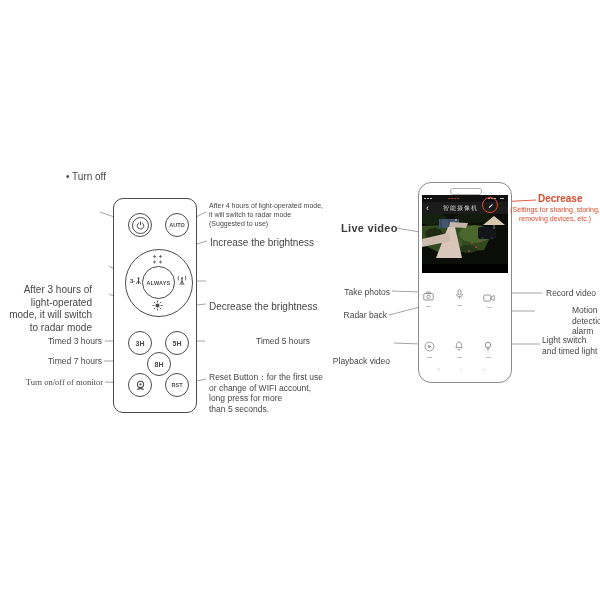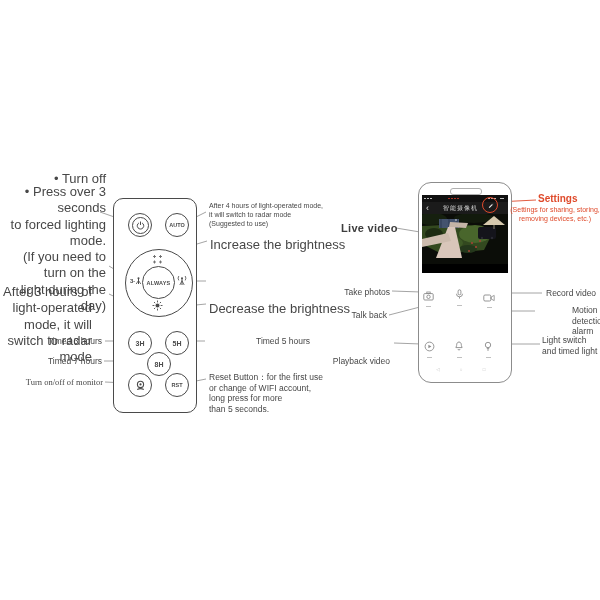--- a/index.html
+++ b/index.html
@@ -1,18 +1,18 @@
 <!DOCTYPE html>
 <html><head>
 <meta charset="utf-8">
 <style>
   html,body{margin:0;padding:0;background:#fff;}
   #canvas{position:relative;width:600px;height:600px;background:#fff;overflow:hidden;
           font-family:"Liberation Sans",sans-serif;color:#454545;}
-  .ann{position:absolute;font-size:13px;line-height:1.25;color:#474747;white-space:pre-line;}
+  .ann{position:absolute;font-size:10px;line-height:1.25;color:#474747;white-space:pre-line;}
   .ann.r{text-align:right;}
   .ann.med{font-size:8.5px;}
   .ann.big{font-size:10.5px;letter-spacing:.2px;}
   .ann.bold{font-weight:bold;}
   .red{color:#df4a2b;}
   
   .remote{position:absolute;left:113px;top:198px;width:82px;height:213px;
           border:1.6px solid #4a4a4a;border-radius:10px;background:#fff;}
   .rbtn{position:absolute;border:1.5px solid #4a4a4a;border-radius:50%;background:#fff;
         display:flex;align-items:center;justify-content:center;
@@ -149,24 +149,20 @@
           <circle cx="5" cy="4" r="1" fill="#4a4a4a"></circle>
           <path d="M2,8.6 Q5,7 8,8.6" stroke="#4a4a4a" stroke-width="1" fill="none"></path>
         </svg>
     </div>
     <div class="rbtn" style="left:51px;top:174px;width:22px;height:22px;font-size:5.5px;">
       <span>RST</span>
     </div>
   </div>
 
   <div class="ann r" style="right:494px;top:171px;">• Turn off</div>
-  <div class="ann r" style="right:494px;top:184px;">• Press over 3 seconds
-to forced lighting mode.
-(If you need to turn on the
-light during the day)</div>
   <div class="ann r" style="right:508px;top:284px;">After 3 hours of light-operated
 mode, it will switch to radar mode</div>
   <div class="ann r med" style="right:498px;top:336px;">Timed 3 hours</div>
   <div class="ann r med" style="right:498px;top:356px;">Timed 7 hours</div>
   <div class="ann r med" style="right:497px;top:377px;font-family:Liberation Serif, serif;">Turn on/off of monitor</div>
 
   <div class="ann" style="left:209px;top:202px;font-size:7px;">After 4 hours of light-operated mode,
 it will switch to radar mode
 (Suggested to use)</div>
   <div class="ann" style="left:210px;top:237px;">Increase the brightness</div>
@@ -280,24 +276,24 @@
       <div class="isub"></div>
     </div>
 
     <span class="nav" style="left:14px;">◁</span>
     <span class="nav" style="left:37px;">○</span>
     <span class="nav" style="left:60px;">□</span>
   </div>
 
   <div class="ann bold" style="left:341px;top:222px;font-size:11px;letter-spacing:.3px;color:#3d3d3d;">Live video</div>
   <div class="ann r med" style="right:210px;top:287px;text-align:right;">Take photos</div>
-  <div class="ann r med" style="right:213px;top:310px;">Talk back</div>
+  <div class="ann r med" style="right:213px;top:310px;">Radar back</div>
   <div class="ann r med" style="right:210px;top:338px;margin-top:18px;">Playback video</div>
   <div class="ann med" style="left:546px;top:288px;">Record video</div>
   <div class="ann med" style="left:540px;top:305px;margin-left:32px;">Motion
 detection alarm</div>
   <div class="ann med" style="left:542px;top:335px;">Light switch
 and timed light</div>
-  <div class="ann bold red" style="left:538px;top:193px;font-size:10px;">Settings</div>
+  <div class="ann bold red" style="left:538px;top:193px;font-size:10px;">Decrease</div>
   <div class="ann red" style="left:510px;top:206px;width:90px;text-align:center;font-size:7px;">(Settings for sharing, storing,
 removing devices, etc.)</div>
 
 </div>
 
 </body></html>

